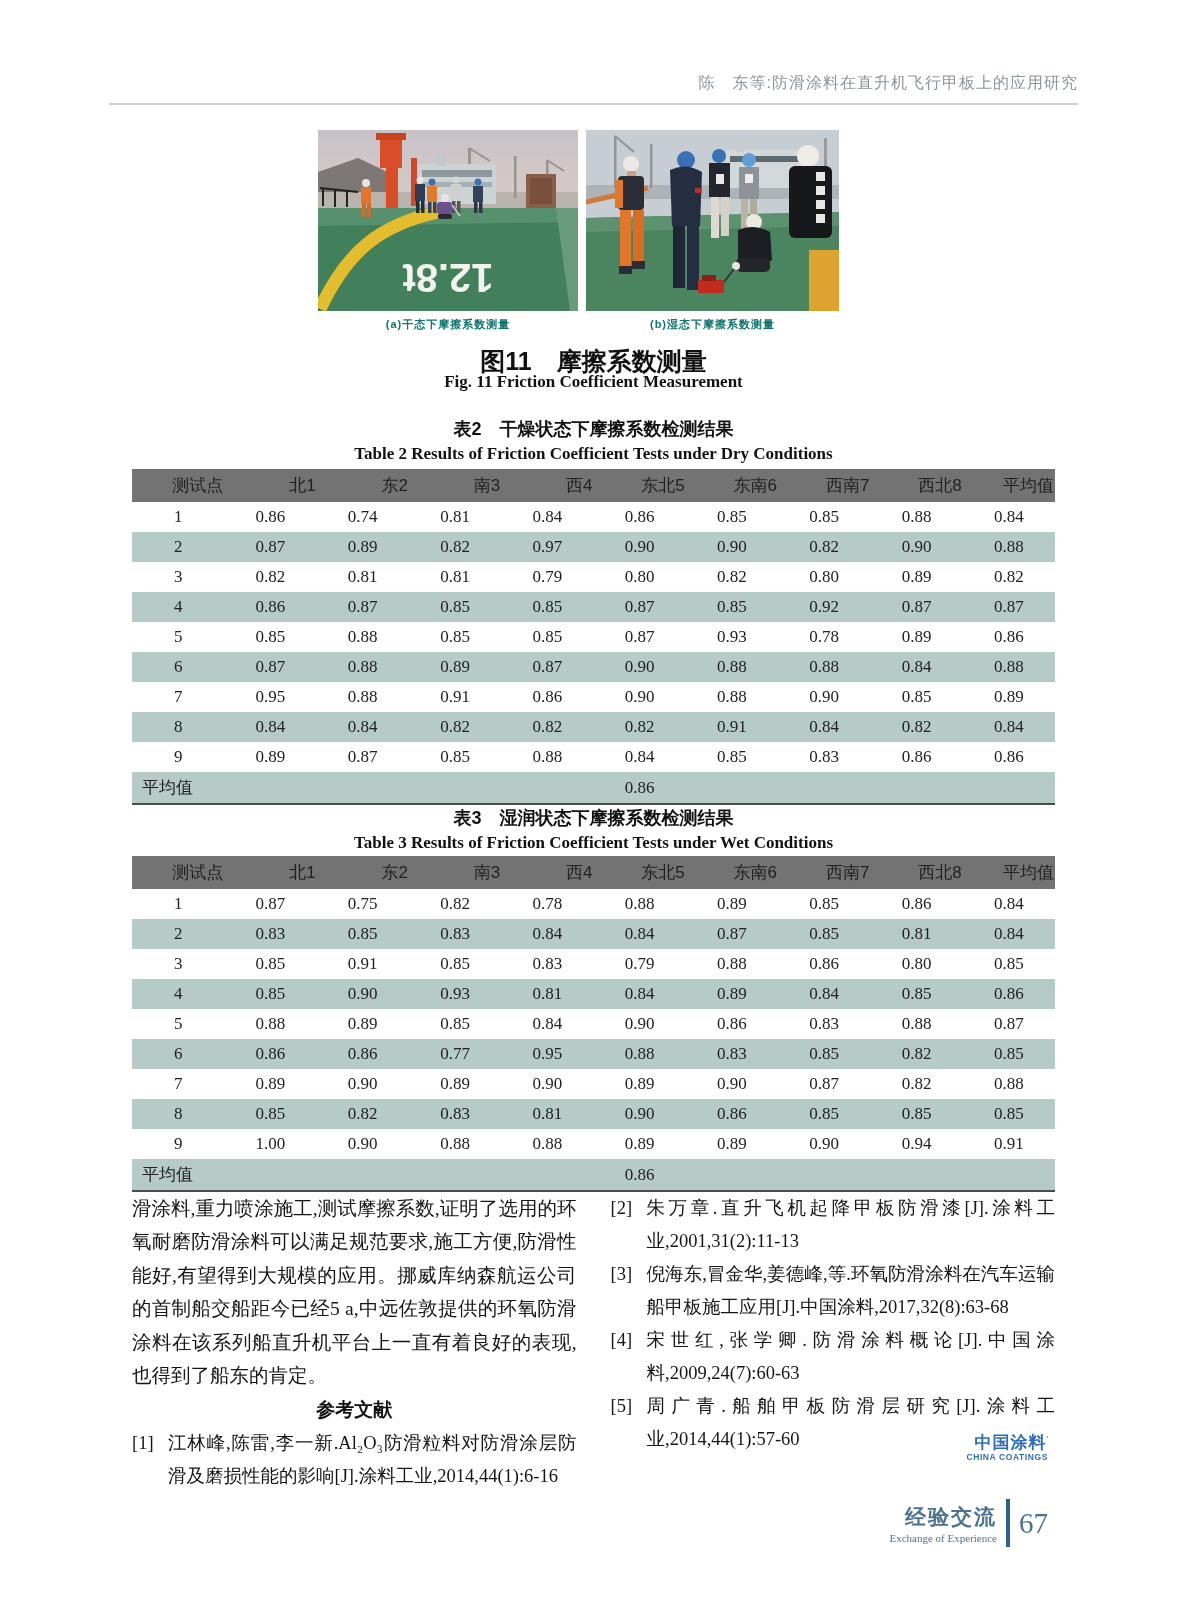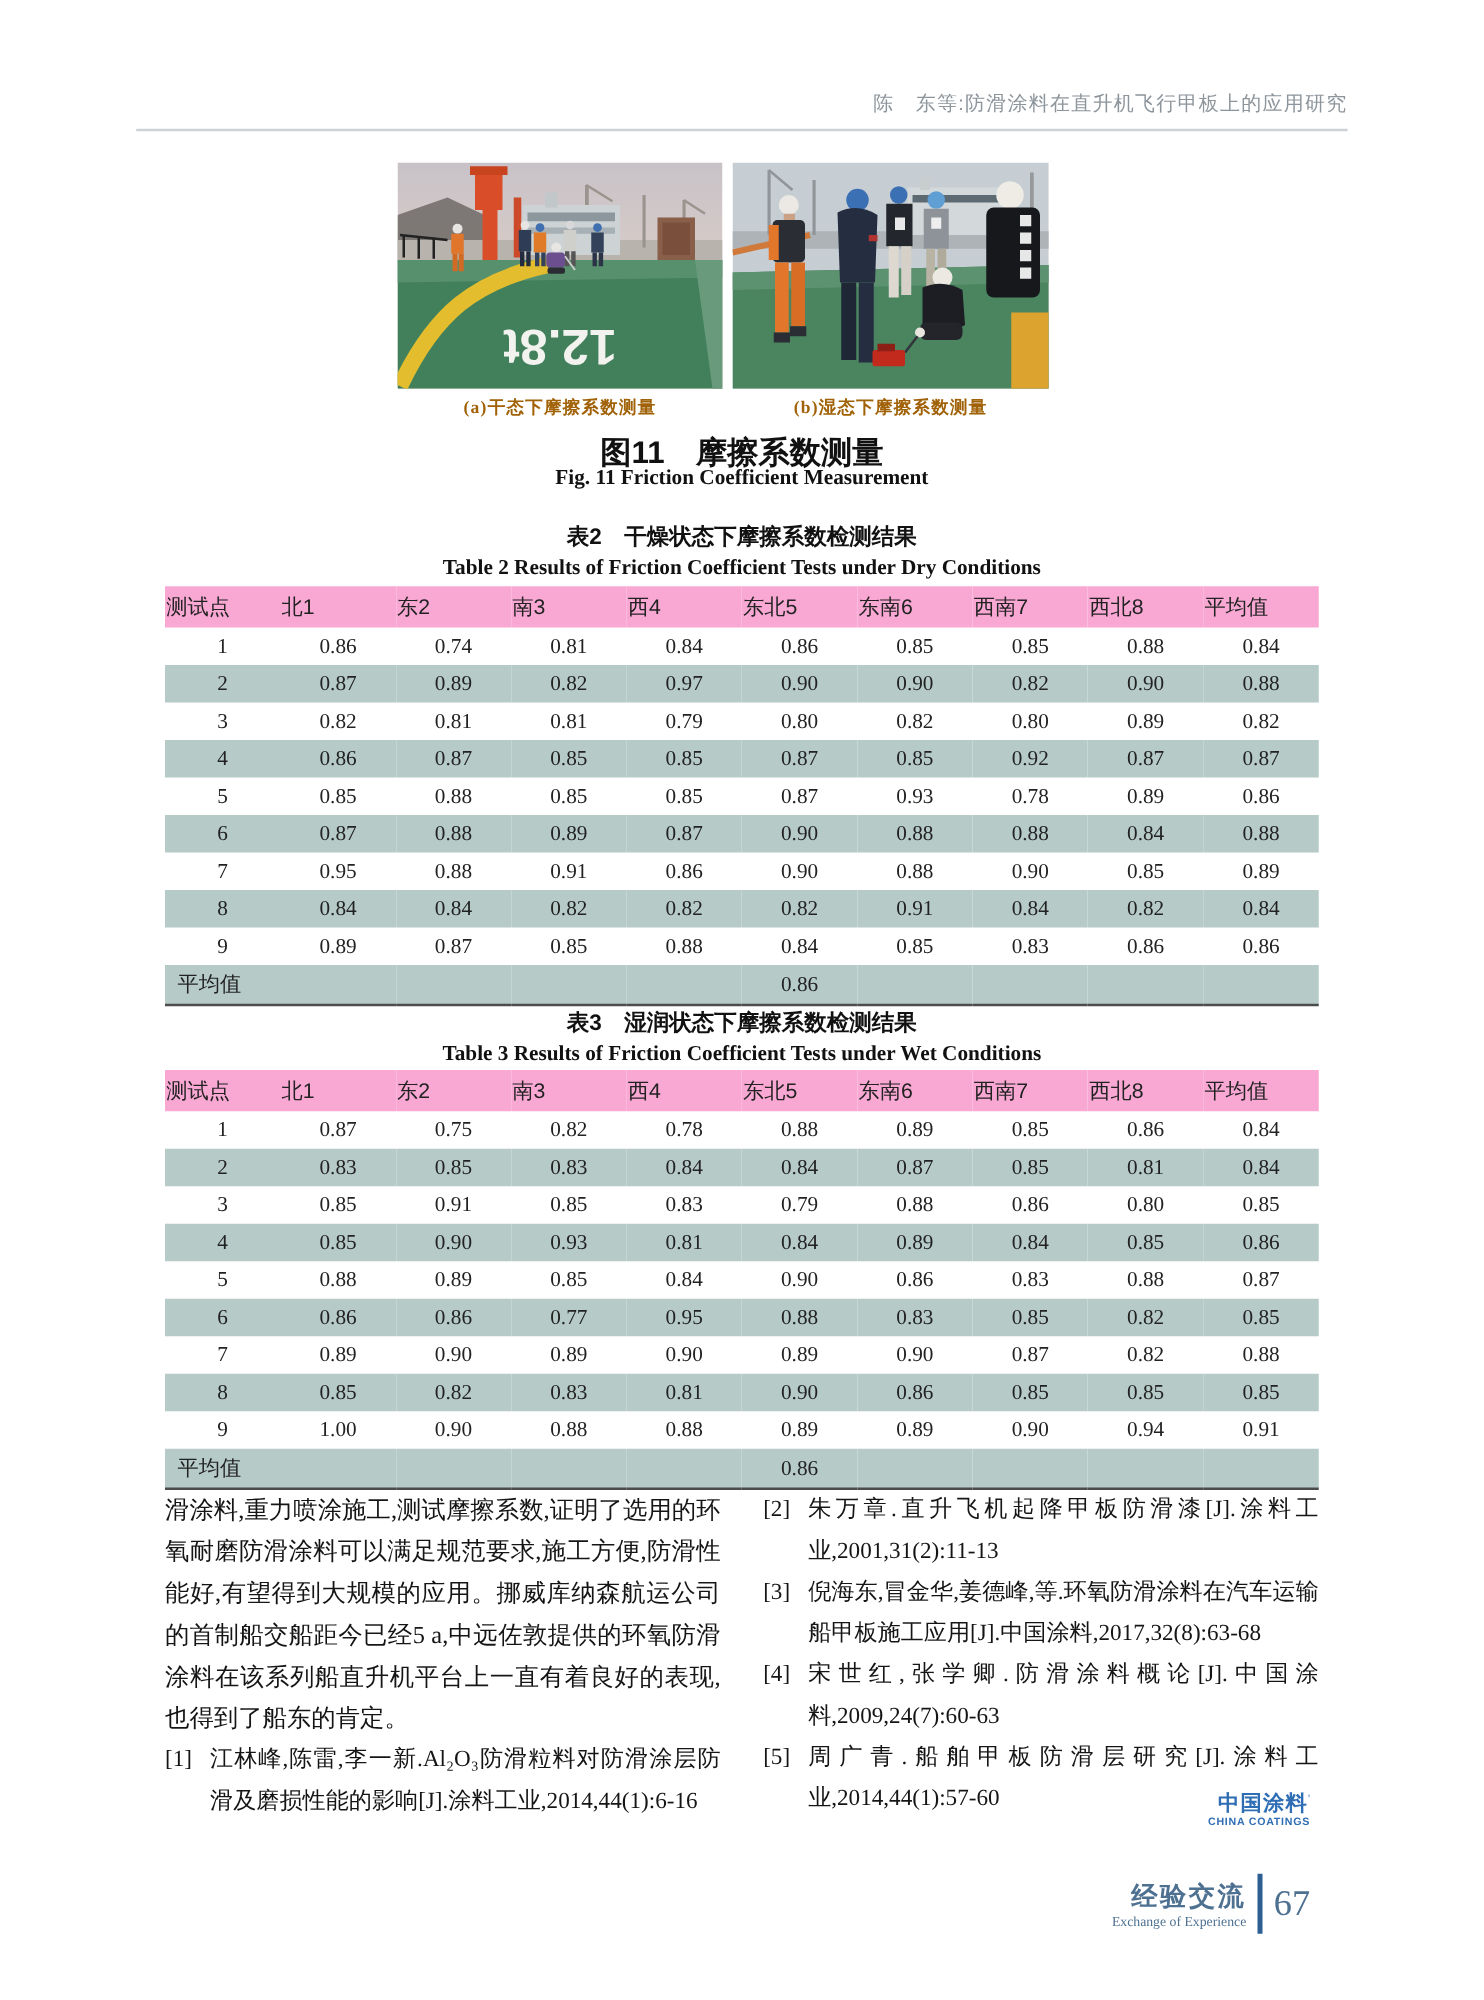--- a/index.html
+++ b/index.html
@@ -11,35 +11,35 @@
   .abs{position:absolute;}
   
   .running-head{top:73px;left:132px;width:946px;text-align:right;
     font-family:"Liberation Sans","DejaVu Sans",sans-serif;
     font-size:16px;color:#8d959c;letter-spacing:1px;}
   .head-rule{top:103px;left:109px;width:969px;height:2px;background:#ccd1d5;}
   
   .figure-area{top:130px;left:318px;display:flex;gap:8px;}
   .photo-col{display:flex;flex-direction:column;align-items:center;}
   .photo{display:block;}
-  .photo-caption{margin-top:6px;font-size:14px;color:#a16207;letter-spacing:1px;
-    font-family:Liberation Serif, serif;font-weight:bold;}
+  .photo-caption{margin-top:6px;font-size:11px;color:#0f766e;letter-spacing:1px;
+    font-family:Liberation Sans, sans-serif;font-weight:bold;}
   .fig-title-cn{top:345px;left:132px;width:923px;text-align:center;font-weight:bold;
     font-family:"Liberation Sans","DejaVu Sans",sans-serif;font-size:25px;color:#111;}
   .fig-title-en{top:372px;left:132px;width:923px;text-align:center;font-weight:bold;
     font-family:"Liberation Serif","DejaVu Serif",serif;font-size:17px;color:#111;}
   
   .tbl-title-cn{left:132px;width:923px;text-align:center;font-weight:bold;
     font-family:"Liberation Sans","DejaVu Sans",sans-serif;font-size:18px;color:#111;}
   .tbl-title-en{left:132px;width:923px;text-align:center;font-weight:bold;
     font-family:"Liberation Serif","DejaVu Serif",serif;font-size:17px;color:#111;}
   
   .data-table{left:132px;width:923px;border-collapse:collapse;table-layout:fixed;
     font-size:17px;color:#222;border-bottom:2px solid #4c4c4c;}
-  .data-table th{background:#f9a8d4;font-weight:normal;height:31px;text-align:left;
+  .data-table th{background:#737373;font-weight:normal;height:31px;text-align:right;
     font-family:"Liberation Sans","DejaVu Sans",sans-serif;}
   .data-table td{height:28px;text-align:center;
     font-family:"Liberation Serif","DejaVu Serif",serif;}
   .data-table tr.shaded td{background:#b6cbc8;}
   .data-table tr.avg-row td{background:#b6cbc8;height:29px;}
   .data-table td.avg-label{text-align:left;padding-left:10px;
     font-family:"Liberation Sans","DejaVu Sans",sans-serif;}
   
   .cols{top:1192px;left:132px;width:923px;display:flex;gap:34px;}
   .col{flex:1;}
@@ -474,20 +474,21 @@
         <td></td>
         <td></td>
         <td></td>
       </tr>
     </tbody>
 </table>
 
 <div class="abs cols">
   <div class="col">
     <div class="para">滑涂料,重力喷涂施工,测试摩擦系数,证明了选用的环氧耐磨防滑涂料可以满足规范要求,施工方便,防滑性能好,有望得到大规模的应用。挪威库纳森航运公司的首制船交船距今已经5 a,中远佐敦提供的环氧防滑涂料在该系列船直升机平台上一直有着良好的表现,也得到了船东的肯定。</div>
+    <div class="refs-heading">参考文献</div>
     <div id="refs-left">
         <div class="ref">
           <span class="ref-num">[1]</span>
           <span class="ref-text">江林峰,陈雷,李一新.Al₂O₃防滑粒料对防滑涂层防滑及磨损性能的影响[J].涂料工业,2014,44(1):6-16</span>
         </div>
       </div>
   </div>
   <div class="col">
     <div id="refs-right">
         <div class="ref">

